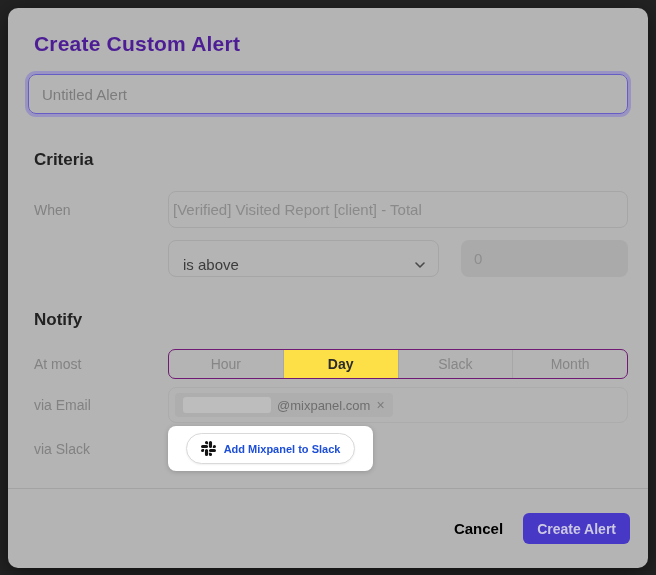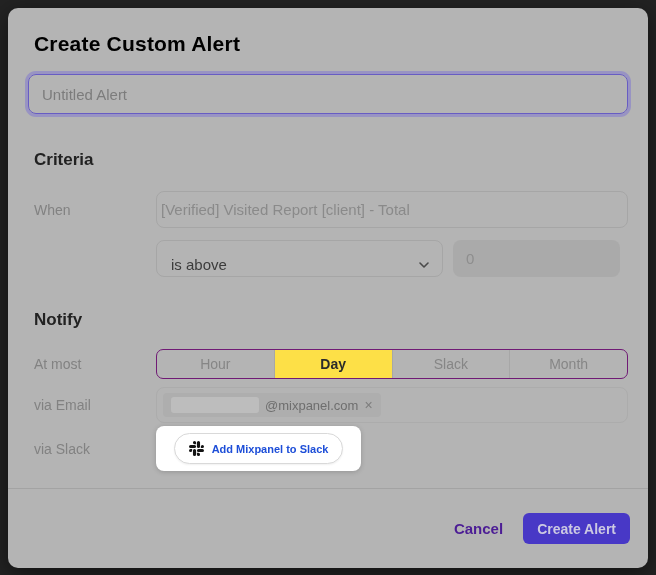--- a/index.html
+++ b/index.html
@@ -14,42 +14,42 @@
     position:absolute; left:8px; top:8px;
     width:640px; height:560px;
     background:#b4b4b4;
     border-radius:10px;
     box-shadow:0 6px 24px rgba(0,0,0,0.5);
     overflow:hidden;
   }
   .content { padding:0 20px; }
   .dlg-title {
     margin:24px 0 0 6px;
-    font-size:21px; font-weight:700; color:#000000;
+    font-size:21px; font-weight:700; color:#4c1d95;
     letter-spacing:0.2px;
   }
   .name-input {
     display:block; width:100%;
     margin-top:18px; height:40px;
     background:transparent;
     border:1.5px solid #675cc3;
     border-radius:8px;
     box-shadow:0 0 0 3px rgba(130,120,208,0.55);
     padding:0 13px;
     font-family:"Liberation Sans", sans-serif;
     font-size:15px; color:#701a75;
     outline:none;
   }
   .name-input::placeholder { color:#7c7c7c; }
   .section-h {
     margin:36px 0 0 6px;
     font-size:17px; font-weight:700; color:#222222;
   }
   .section-h.notify { margin-top:33px; }
-  .row { display:flex; align-items:center; }
+  .row { display:flex; align-items:center;gap:12px; }
   .row-label {
     width:128px; flex:0 0 128px;
     padding-left:6px;
     font-size:14px; color:#828282;
   }
   .row-when { margin-top:21px; }
   .when-input {
     flex:1; height:37px;
     background:transparent;
     border:1px solid #a6a6a6;
@@ -149,21 +149,21 @@
   .footer {
     position:absolute; left:0; right:0; bottom:0;
     height:80px;
     border-top:1px solid #a3a3a3;
     display:flex; align-items:center; justify-content:flex-end;
     padding:0 18px;
   }
   .cancel-btn {
     background:none; border:none;
     font-family:"Liberation Sans", sans-serif;
-    font-size:15px; font-weight:700; color:#4c1d95;
+    font-size:15px; font-weight:700; color:#000000;
     margin-right:18px; cursor:pointer; padding:6px 2px;margin-left:17px;
   }
   .create-btn {
     height:31px; min-width:102px;
     background:#4838c6;
     border:none; border-radius:6px;
     font-family:"Liberation Sans", sans-serif;
     font-size:14px; font-weight:700; color:#ccc9e2;
     padding:0 14px; cursor:pointer;
   }

